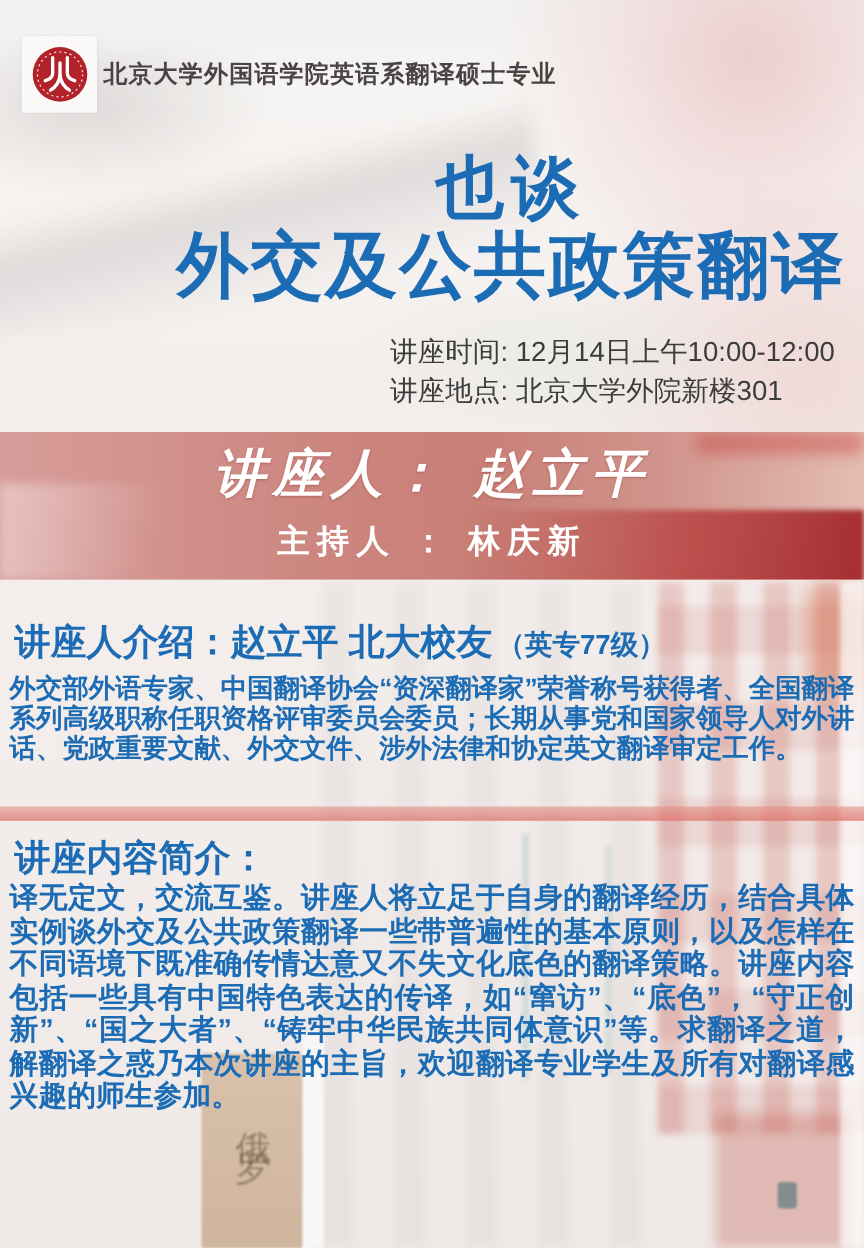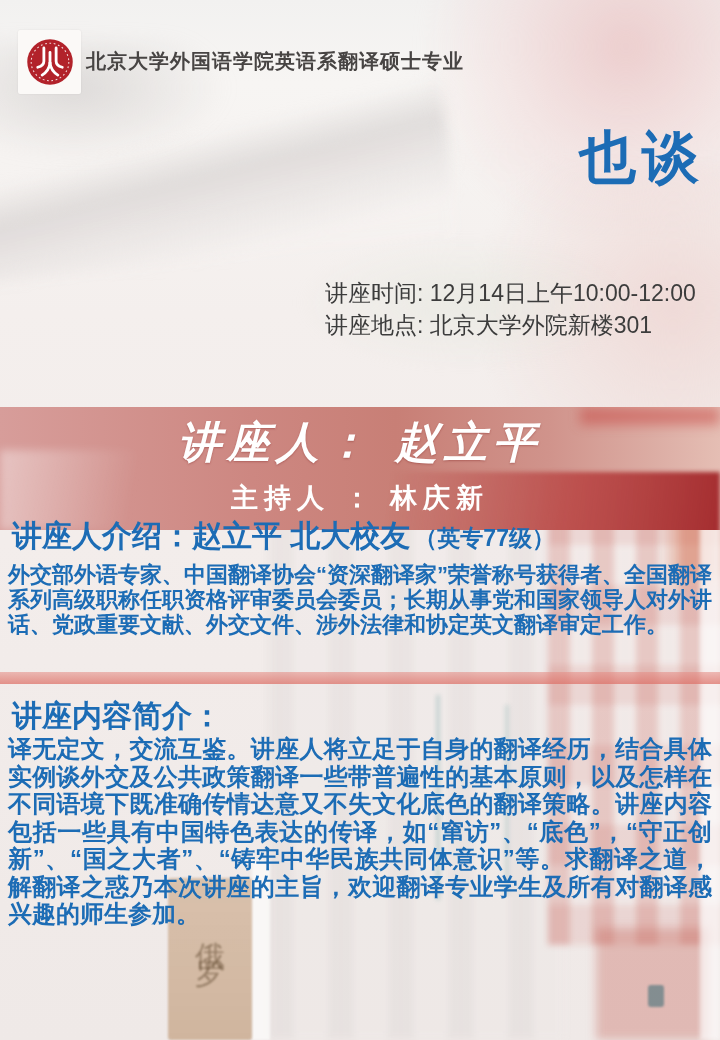--- a/index.html
+++ b/index.html
@@ -60,21 +60,21 @@
   
   .title{right:15px;top:124px;z-index:5;text-align:center;color:var(--title-blue);font-weight:800;}
   .title-line1{font-size:57px;line-height:66px;letter-spacing:6px;}
   .title-line2{font-size:60px;line-height:64px;letter-spacing:2px;}
   
   .meta{left:325px;top:280px;z-index:5;font-size:23px;color:var(--text-dark);}
   .meta-time{line-height:26px;margin-bottom:6px;}
   .meta-loc{line-height:26px;}
   
   .banner{left:0;top:360px;width:720px;height:123px;z-index:4;overflow:hidden;
-    background:linear-gradient(90deg,#d79d9a 0%,#cd8781 35%,#c87f76 55%,#d0938b 76%,#ddafa6 92%,#e5beb4 100%);margin-top:47px;}
+    background:linear-gradient(90deg,#d79d9a 0%,#cd8781 35%,#c87f76 55%,#d0938b 76%,#ddafa6 92%,#e5beb4 100%);}
   .banner-sheen{position:absolute;left:0;bottom:0;width:300px;height:80px;
     background:linear-gradient(100deg,rgba(255,255,255,.4) 0%,transparent 45%);filter:blur(4px);}
   .banner-ribbon{position:absolute;right:0;bottom:-6px;width:460px;height:64px;
     background:linear-gradient(97deg,rgba(176,28,28,0) 28%,rgba(170,20,22,.55) 68%,rgba(148,8,14,.8) 100%);
     filter:blur(2px);}
   .banner-topglow{position:absolute;right:0;top:0;width:140px;height:18px;background:rgba(198,60,55,.45);filter:blur(6px);}
   .banner-speaker{position:relative;margin-top:12px;text-align:center;color:#fff;font-size:43px;line-height:46px;
     letter-spacing:6px;font-weight:600;font-style:italic;font-family:"DejaVu Serif",serif;
     text-shadow:0 1px 2px rgba(120,30,30,.35);}
   .banner-host{position:relative;margin-top:18px;text-align:center;color:#fff;font-size:27px;line-height:30px;
@@ -126,20 +126,21 @@
         <path d="M32 21 v12"></path>
         <path d="M32 33 q-1 9 -9 14"></path>
         <path d="M32 33 q1 9 9 14"></path>
       </g>
     </svg>
   </div>
   <div class="abs org-name">北京大学外国语学院英语系翻译硕士专业</div>
 
   <div class="abs title">
     <div class="title-line1">也谈</div>
+    <div class="title-line2">外交及公共政策翻译</div>
   </div>
 
   <div class="abs meta">
     <div class="meta-time">讲座时间: 12月14日上午10:00-12:00</div>
     <div class="meta-loc">讲座地点: 北京大学外院新楼301</div>
   </div>
 
   <div class="abs banner">
     <div class="banner-sheen"></div>
     <div class="banner-topglow"></div>

